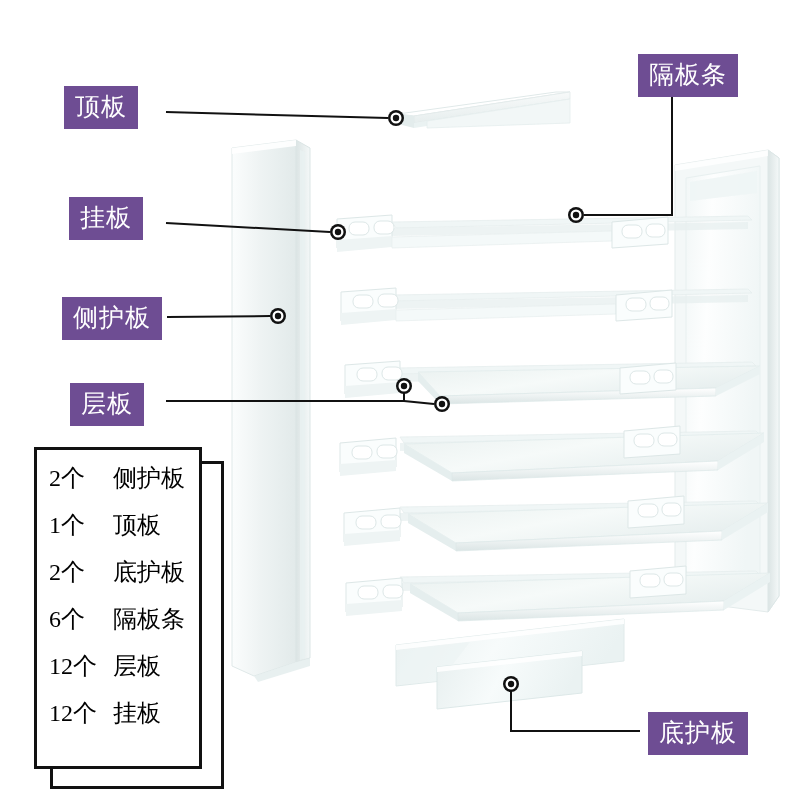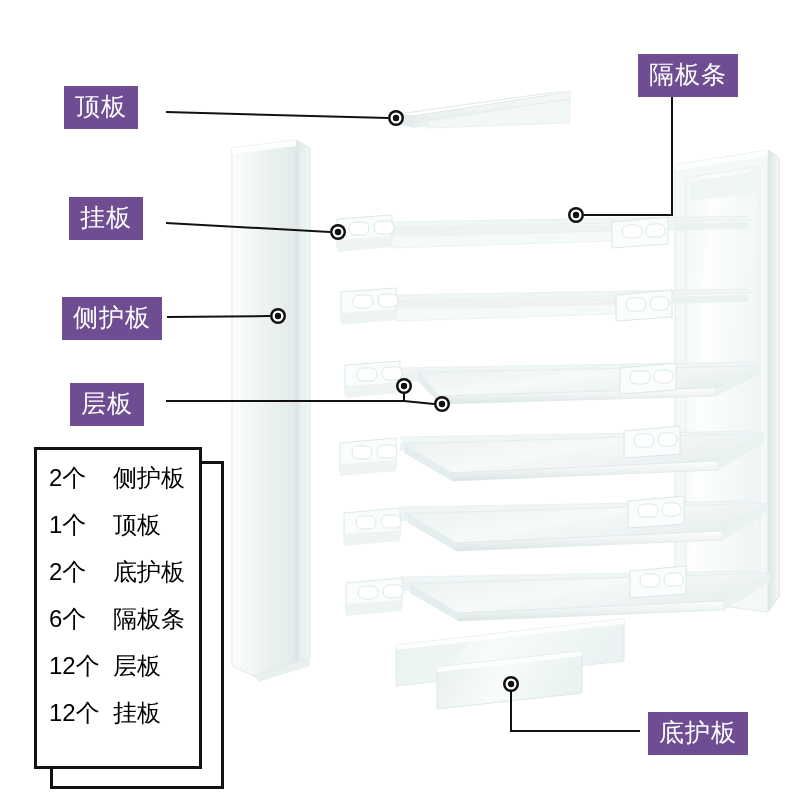--- a/index.html
+++ b/index.html
@@ -46,21 +46,21 @@
     box-sizing:border-box;
     padding:12px 0 0 0;
   }
   .prow{
     display:flex;
     align-items:baseline;
     height:47px;
     padding-left:12px;
     font-size:24px;
     color:#000;
-    font-family:Liberation Sans, sans-serif;
+    font-family:Liberation Serif, serif;
   }
   .pqty{width:64px;flex:0 0 64px;white-space:nowrap;}
   .pname{white-space:nowrap;}
 </style>
 </head>
 <body>
 
 <div id="stage">
 
   <svg class="layer" viewBox="0 0 800 800">

